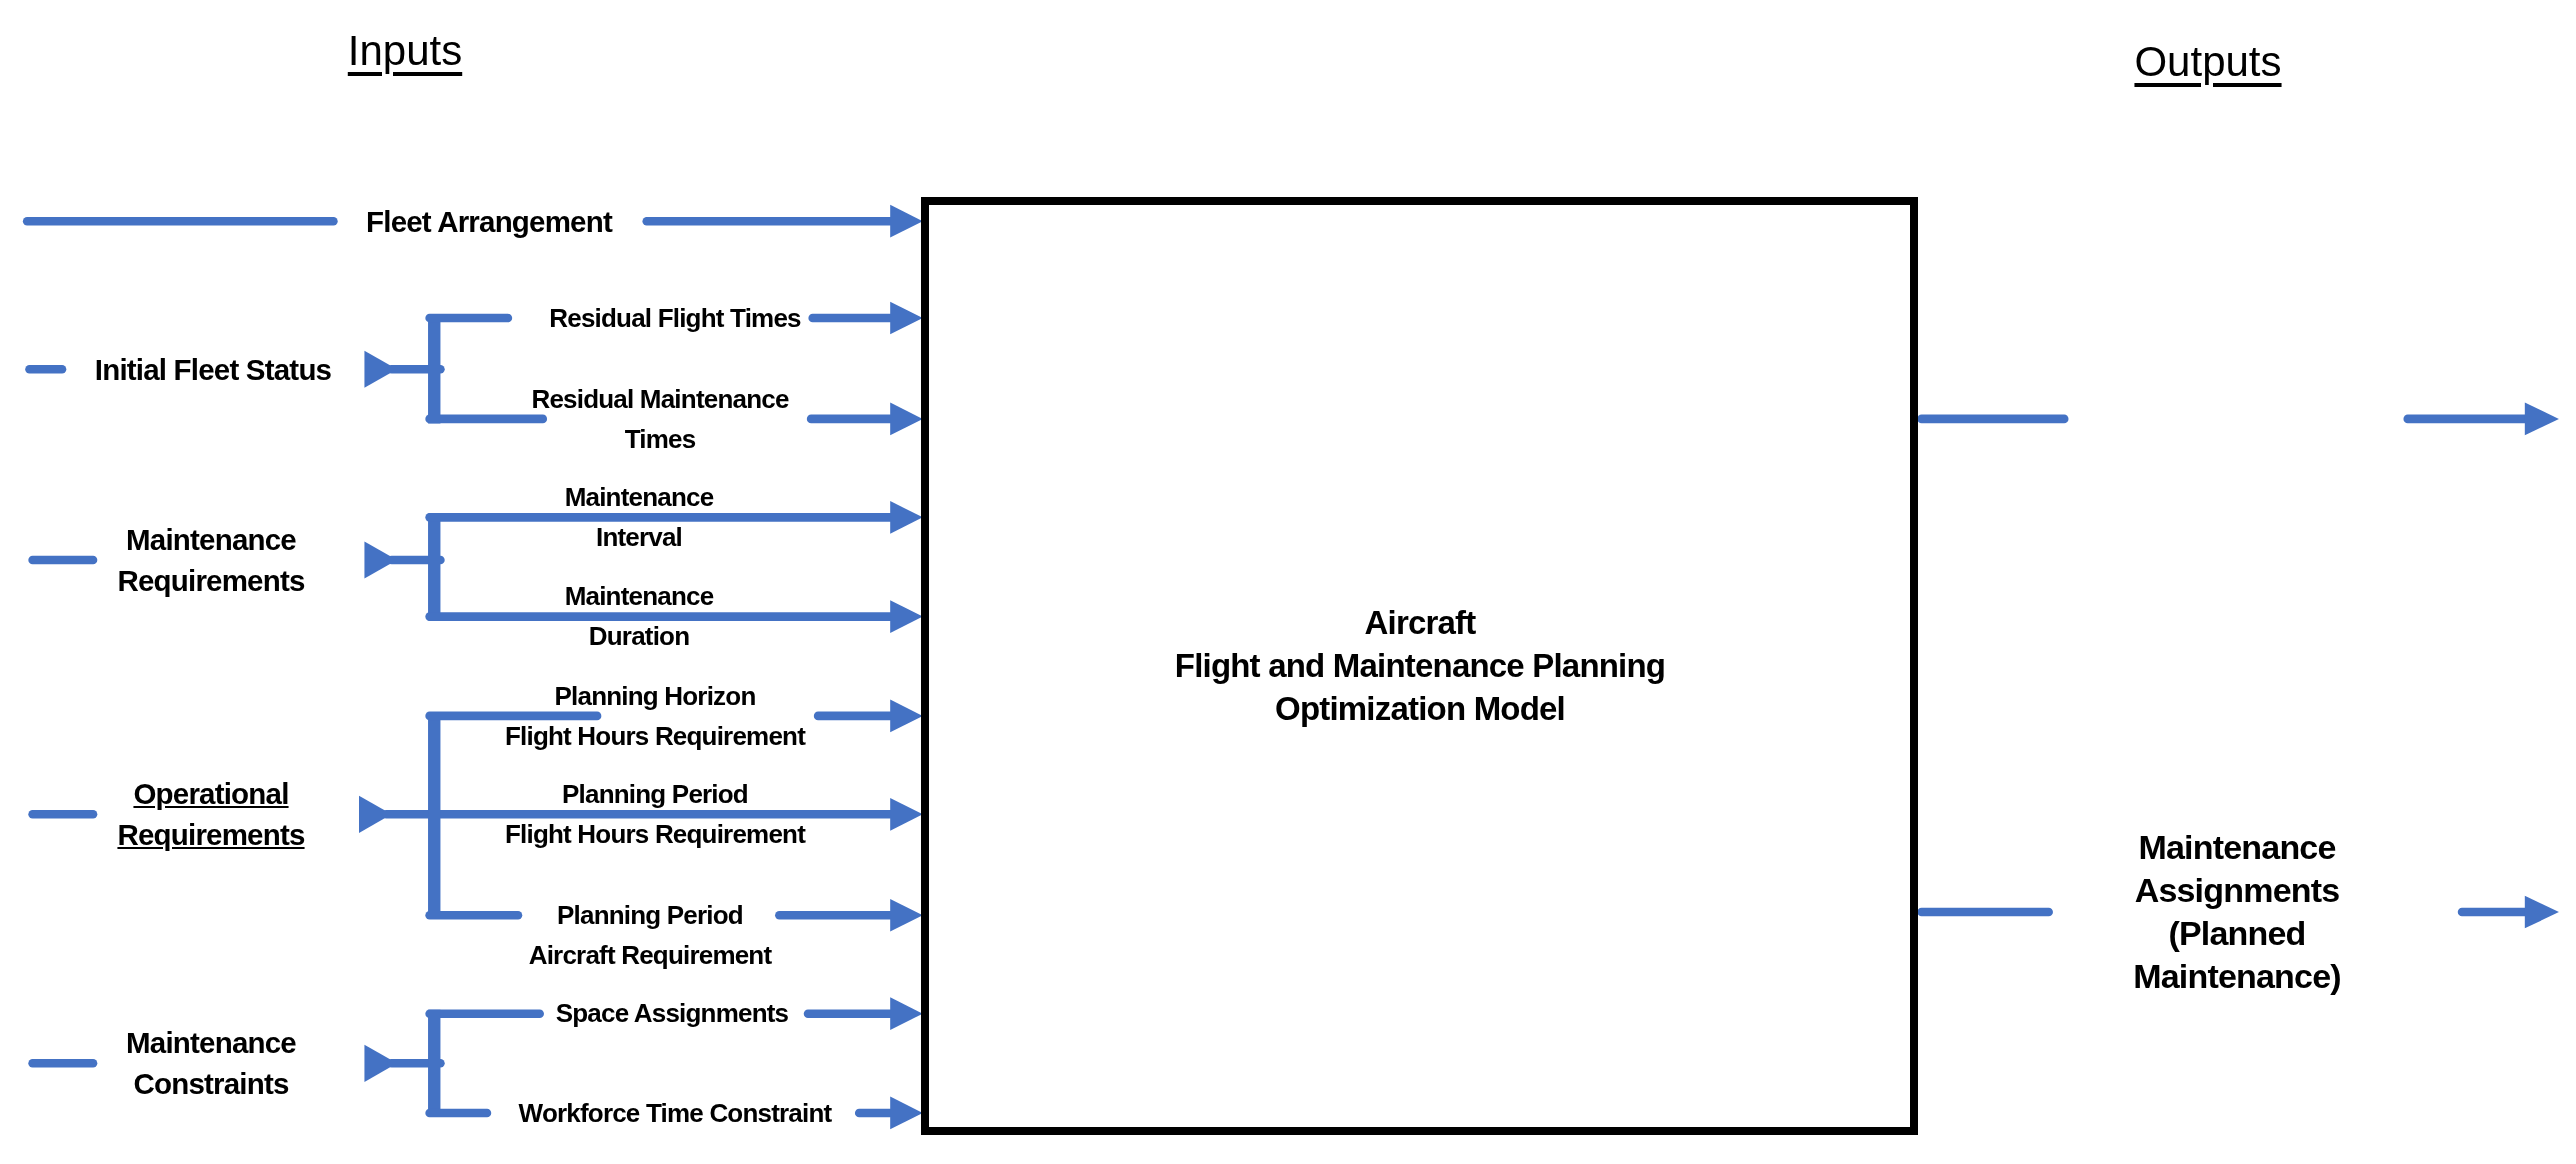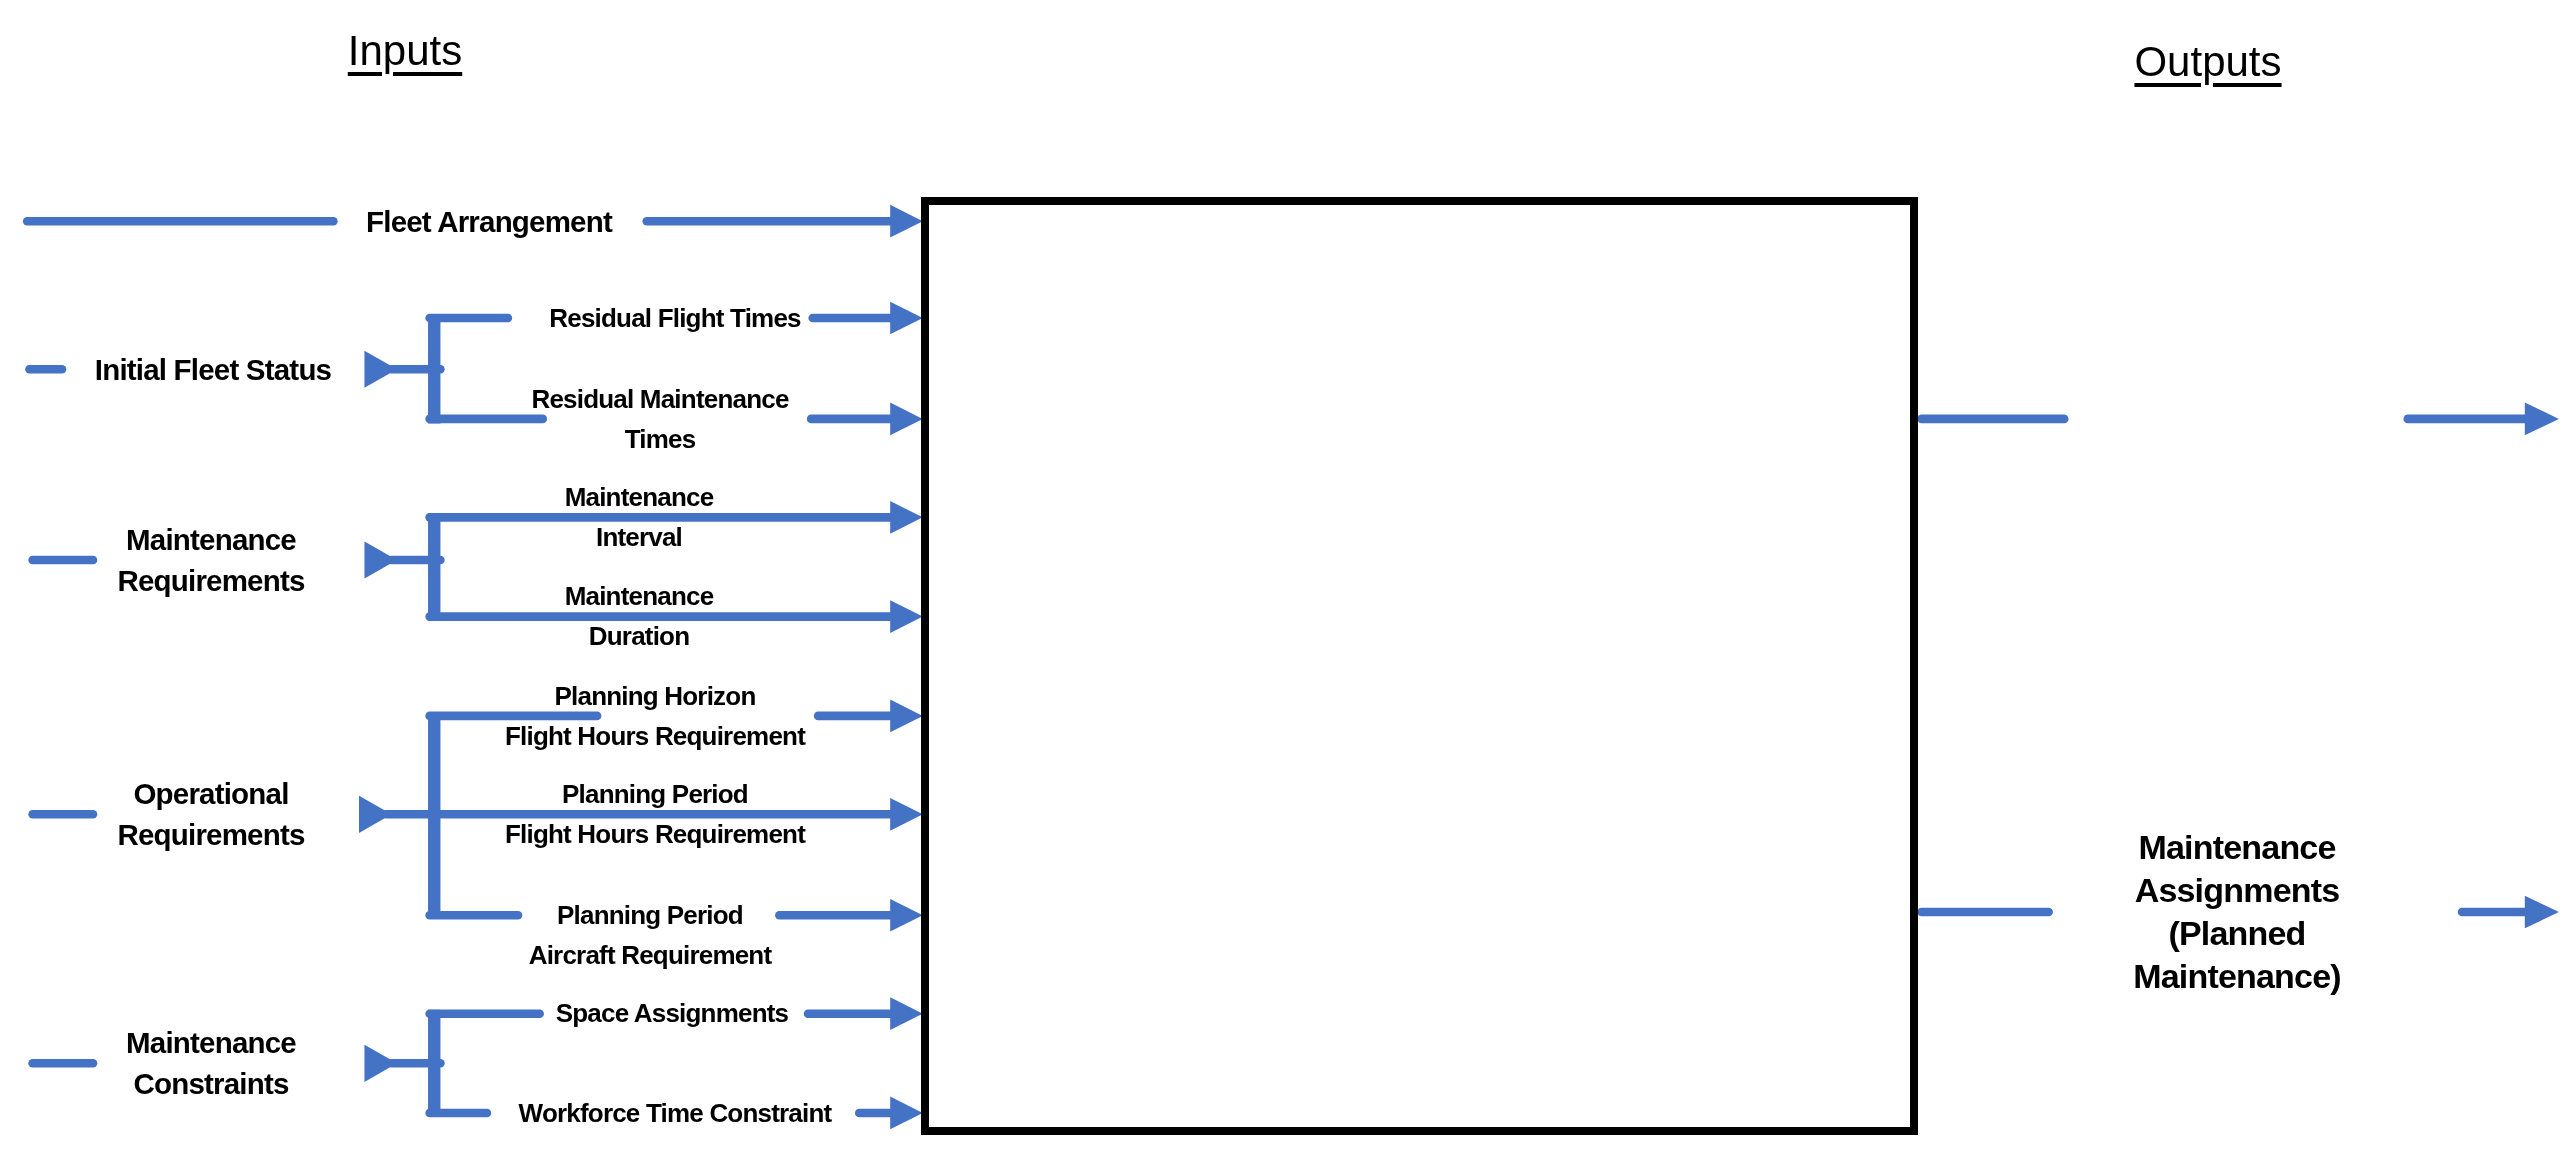--- a/index.html
+++ b/index.html
@@ -121,39 +121,42 @@
     </g>
 
     <g>
       <line class="bl" x1="2478" y1="1176" x2="2642" y2="1176"></line>
       <line class="bl" x1="3175" y1="1176" x2="3256" y2="1176"></line>
       <polygon class="hd" points="3300,1176 3256,1155 3256,1197"></polygon>
     </g>
   </svg>
 
   <div class="model-box"></div>
+  <div class="lbl boxtitle" style="left:1420px;top:665px;">Aircraft
+Flight and Maintenance Planning
+Optimization Model</div>
 
   <div class="lbl hdr" style="left:405px;top:51px;">Inputs</div>
   <div class="lbl hdr" style="left:2208px;top:62px;">Outputs</div>
 
   <div class="lbl group" style="left:489px;top:221px;">Fleet Arrangement</div>
 
   <div class="lbl group" style="left:213px;top:369px;">Initial Fleet Status</div>
   <div class="lbl leaf" style="left:675px;top:318px;">Residual Flight Times</div>
   <div class="lbl leaf" style="left:660px;top:419px;">Residual Maintenance
 Times</div>
 
   <div class="lbl group" style="left:211px;top:560px;">Maintenance
 Requirements</div>
   <div class="lbl leaf" style="left:639px;top:517px;">Maintenance
 Interval</div>
   <div class="lbl leaf" style="left:639px;top:616px;">Maintenance
 Duration</div>
 
-  <div class="lbl group" style="left:211px;top:814px;">Operational
+  <div class="lbl group" style="left:211px;top:814px;text-decoration:underline;">Operational
 Requirements</div>
   <div class="lbl leaf" style="left:655px;top:716px;">Planning Horizon
 Flight Hours Requirement</div>
   <div class="lbl leaf" style="left:655px;top:814px;">Planning Period
 Flight Hours Requirement</div>
   <div class="lbl leaf" style="left:650px;top:935px;">Planning Period
 Aircraft Requirement</div>
 
   <div class="lbl group" style="left:211px;top:1063px;">Maintenance
 Constraints</div>

